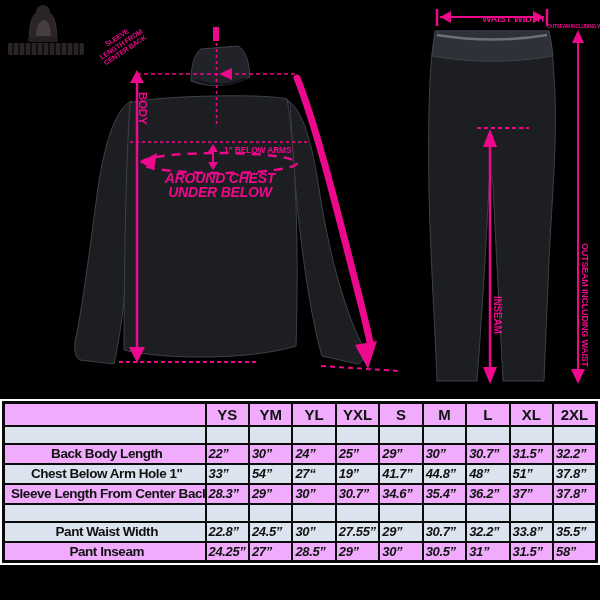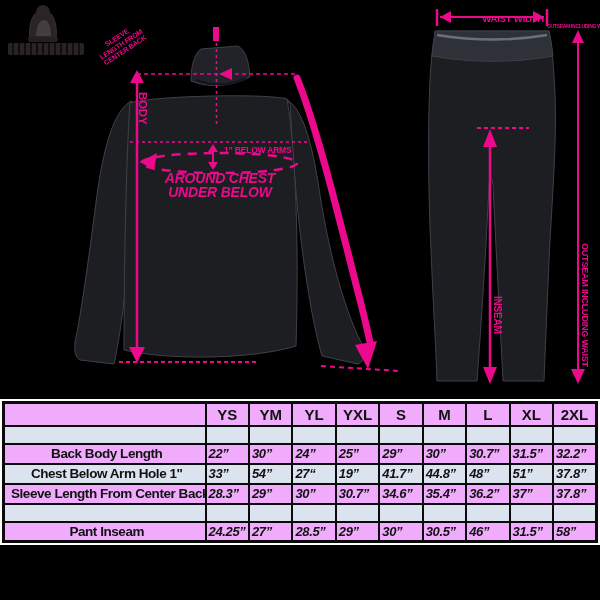--- a/index.html
+++ b/index.html
@@ -216,28 +216,40 @@
             <td></td>
             <td></td>
             <td></td>
             <td></td>
             <td></td>
             <td></td>
             <td></td>
             <td></td>
             <td></td>
       </tr>
+      <tr class="alt">
+        <td class="lbl">Pant Waist Width</td>
+        <td class="val">22.8”</td>
+        <td class="val">24.5”</td>
+        <td class="val">30”</td>
+        <td class="val">27.55”</td>
+        <td class="val">29”</td>
+        <td class="val">30.7”</td>
+        <td class="val">32.2”</td>
+        <td class="val">33.8”</td>
+        <td class="val">35.5”</td>
+      </tr>
       <tr>
         <td class="lbl">Pant Inseam</td>
         <td class="val">24.25”</td>
         <td class="val">27”</td>
         <td class="val">28.5”</td>
         <td class="val">29”</td>
         <td class="val">30”</td>
         <td class="val">30.5”</td>
-        <td class="val">46”</td>
+        <td class="val">31”</td>
         <td class="val">31.5”</td>
         <td class="val">58”</td>
       </tr>
     </tbody>
       </table>
   </div>
 </div>
 
 </body></html>

